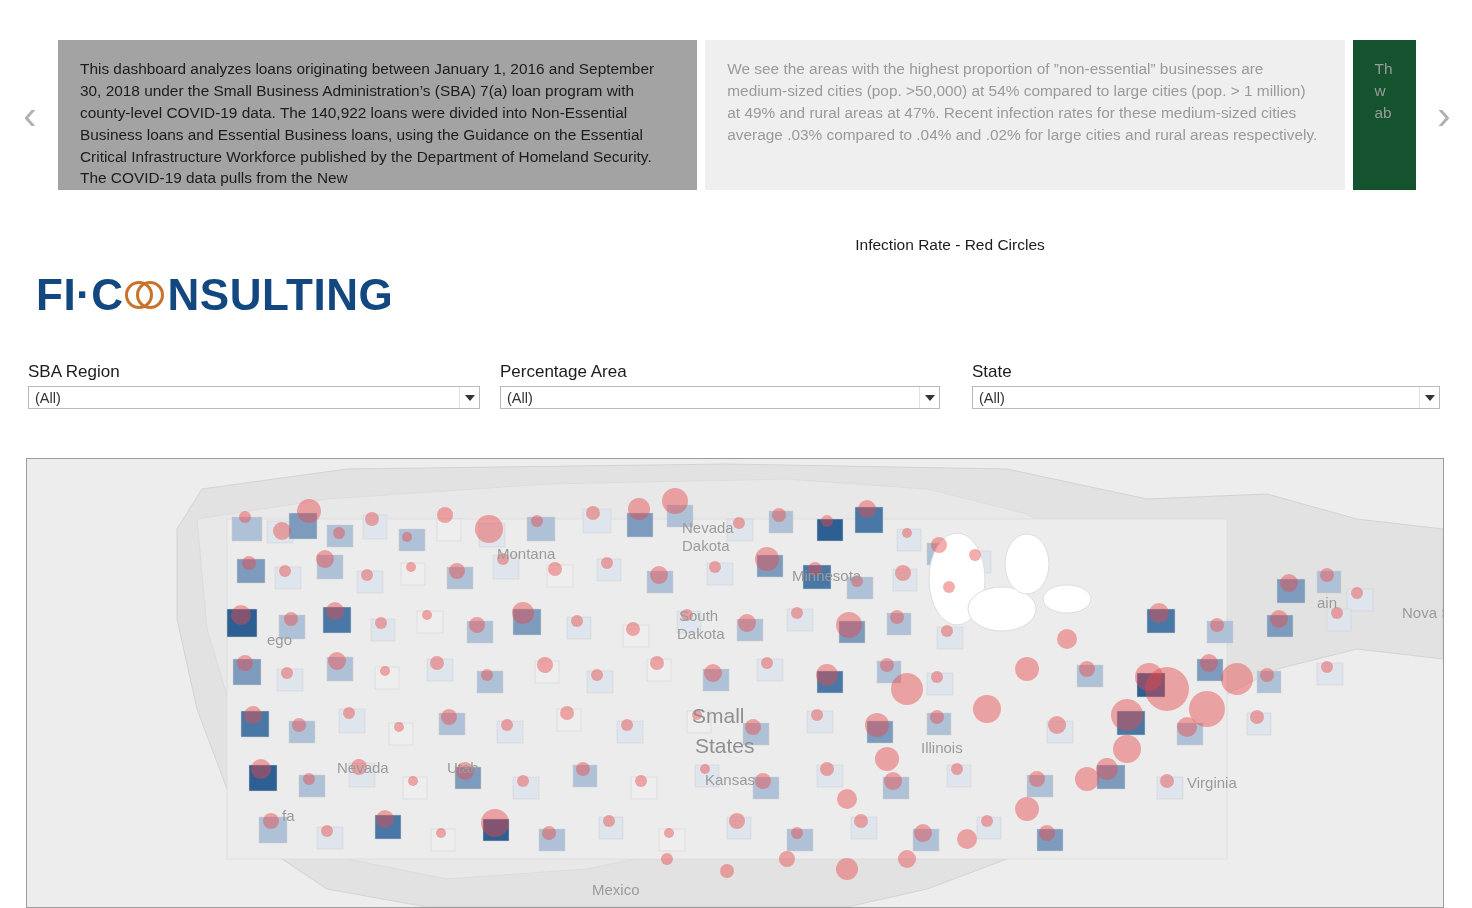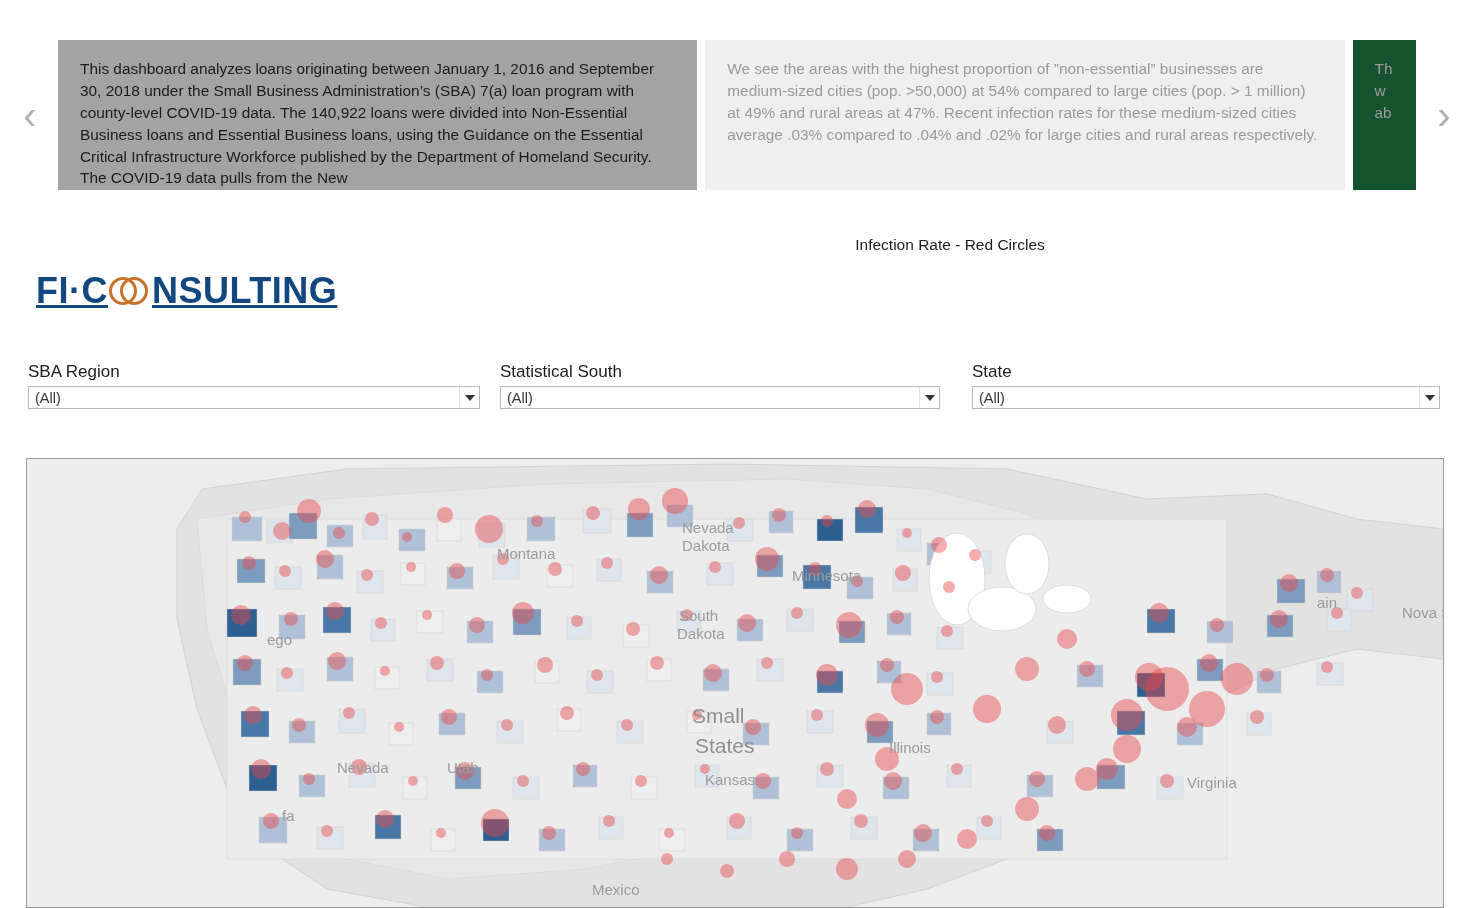--- a/index.html
+++ b/index.html
@@ -55,28 +55,27 @@
 
   
   .header-row {
     position: absolute;
     left: 0; top: 215px;
     width: 1472px; height: 135px;
   }
   .logo {
     position: absolute;
     left: 36px; top: 55px;
-    font-size: 36px;
+    font-size: 44px;
     font-weight: bold;
     letter-spacing: 0.5px;
     color: #13477f;
     font-family: "Liberation Sans", sans-serif;
     display: flex;
     align-items: center;
-    text-decoration: underline;
   }
   .logo .ring-wrap {
     position: relative;
     display: inline-block;
     width: 42px; height: 42px;
     margin: 0 1px;
     vertical-align: middle;
   }
   .logo .ring {
     position: absolute;
@@ -252,21 +251,21 @@
       <div class="filter-label">SBA Region</div>
       <div class="filter-control">
         <span class="filter-value">(All)</span>
         <span class="filter-caret">
             <span class="caret-glyph"></span>
           </span>
       </div>
     </div>
 
     <div class="filter f-area">
-      <div class="filter-label">Statistical South</div>
+      <div class="filter-label">Percentage Area</div>
       <div class="filter-control">
         <span class="filter-value">(All)</span>
         <span class="filter-caret">
             <span class="caret-glyph"></span>
           </span>
       </div>
     </div>
 
     <div class="filter f-state">
       <div class="filter-label">State</div>
@@ -581,21 +580,21 @@
       <div class="map-label" style="left:655px; top:60px;">Nevada</div>
       <div class="map-label" style="left:655px; top:78px;">Dakota</div>
       <div class="map-label" style="left:765px; top:108px;">Minnesota</div>
       <div class="map-label" style="left:652px; top:148px;">South</div>
       <div class="map-label" style="left:650px; top:166px;">Dakota</div>
       <div class="map-label" style="left:310px; top:300px;">Nevada</div>
       <div class="map-label" style="left:420px; top:300px;">Utah</div>
       <div class="map-label big" style="left:665px; top:245px;">Small</div>
       <div class="map-label big" style="left:668px; top:275px;">States</div>
       <div class="map-label" style="left:678px; top:312px;">Kansas</div>
-      <div class="map-label" style="left:862px; top:280px;">Illinois</div>
+      <div class="map-label" style="left:894px; top:280px;">Illinois</div>
       <div class="map-label" style="left:1160px; top:315px;">Virginia</div>
       <div class="map-label" style="left:565px; top:422px;">Mexico</div>
       <div class="map-label" style="left:1375px; top:145px;">Nova Sc</div>
       <div class="map-label" style="left:1290px; top:135px;">ain</div>
       <div class="map-label" style="left:240px; top:172px;">ego</div>
       <div class="map-label" style="left:255px; top:348px;">fa</div>
     </div>
   </div>
 
 </div>

